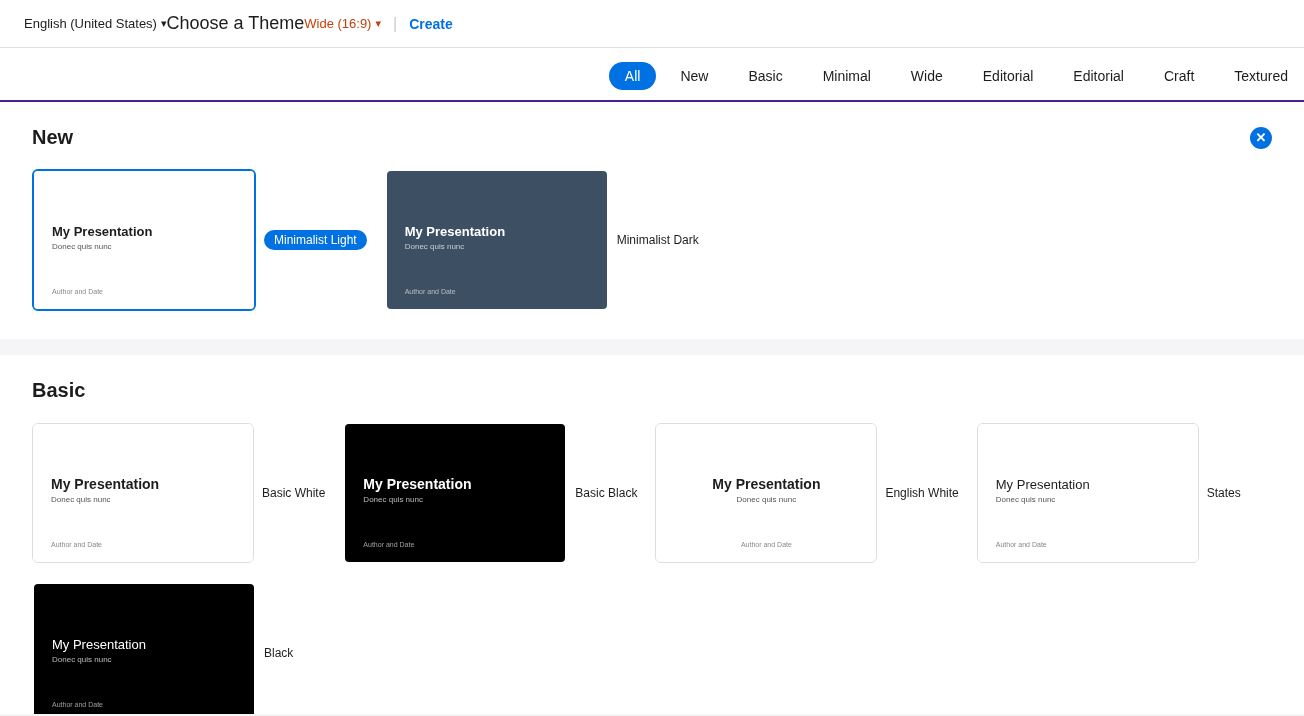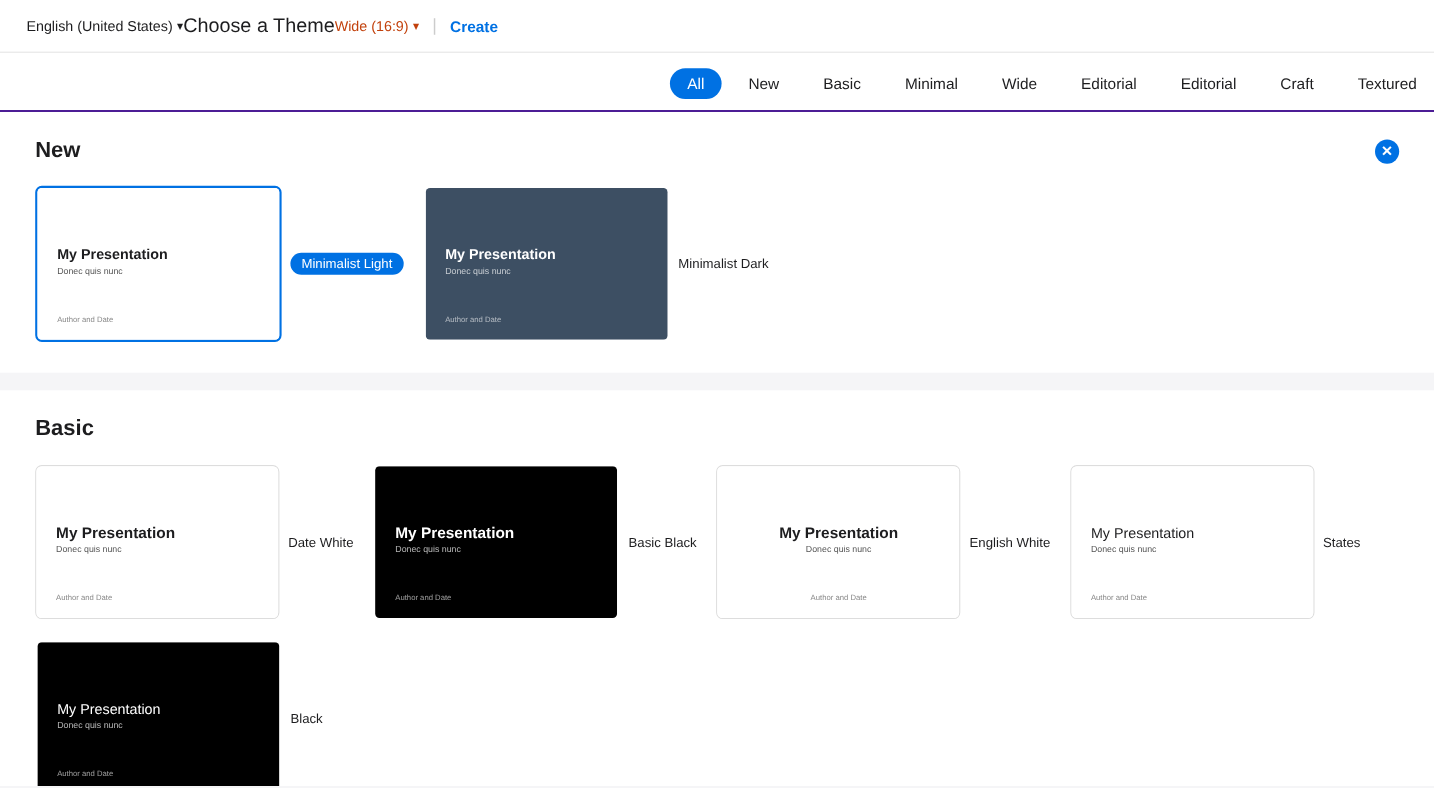--- a/index.html
+++ b/index.html
@@ -135,21 +135,21 @@
     <div class="theme-grid">
 
       <div class="theme-card">
         <div class="theme-thumbnail" style="border:1px solid #ddd;">
           <div class="slide-preview white-bg white-text">
             <div class="slide-title" style="font-size:14px;">My Presentation</div>
             <div class="slide-subtitle" style="font-size:8px;">Donec quis nunc</div>
             <div class="slide-author">Author and Date</div>
           </div>
         </div>
-        <span class="theme-label">Date White</span>
+        <span class="theme-label">Basic White</span>
       </div>
 
       <div class="theme-card">
         <div class="theme-thumbnail">
           <div class="slide-preview black-bg dark-text">
             <div class="slide-title" style="font-size:14px;">My Presentation</div>
             <div class="slide-subtitle" style="font-size:8px;">Donec quis nunc</div>
             <div class="slide-author">Author and Date</div>
           </div>
         </div>

